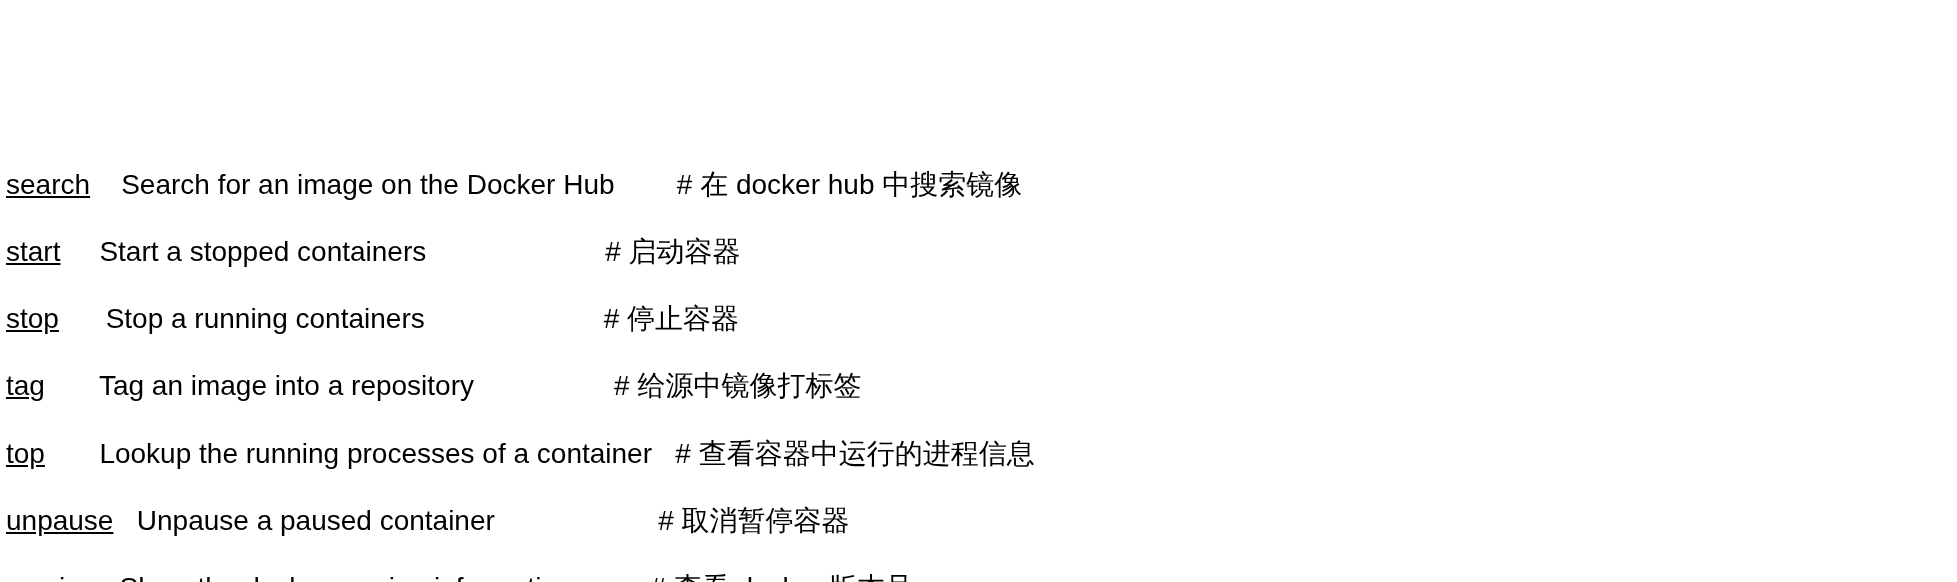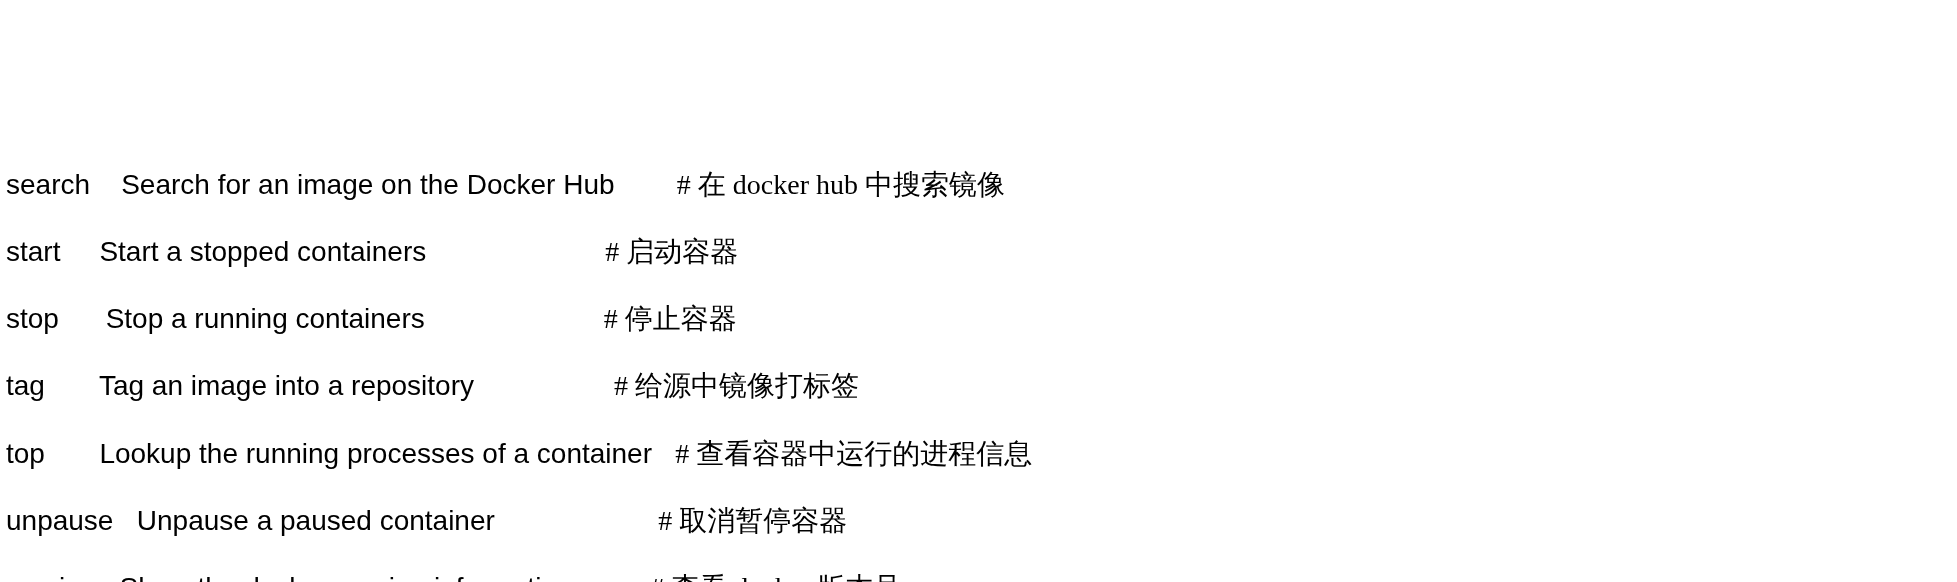--- a/index.html
+++ b/index.html
@@ -14,27 +14,28 @@
       background: #fff;
       padding: 8px 0 0 6px;
       line-height: 1.4;
       white-space: pre;
     }
     .row {
       margin-bottom: 28px;
     }
     .cmd {
       display: inline;
+      text-decoration: underline;
     }
     .desc {
       display: inline;
     }
     .comment {
       display: inline;
-      font-family: Liberation Serif, serif;
+      font-family: Liberation Sans, sans-serif;
     }
   </style>
 </head>
 <body>
 
 
 
 <div id="list"><div class="row"><span class="cmd">search</span><span>    </span><span class="desc">Search for an image on the Docker Hub</span><span>        </span><span class="comment"># 在 docker hub 中搜索镜像</span></div><div class="row"><span class="cmd">start</span><span>     </span><span class="desc">Start a stopped containers</span><span>                       </span><span class="comment"># 启动容器</span></div><div class="row"><span class="cmd">stop</span><span>      </span><span class="desc">Stop a running containers</span><span>                       </span><span class="comment"># 停止容器</span></div><div class="row"><span class="cmd">tag</span><span>       </span><span class="desc">Tag an image into a repository</span><span>                  </span><span class="comment"># 给源中镜像打标签</span></div><div class="row"><span class="cmd">top</span><span>       </span><span class="desc">Lookup the running processes of a container</span><span>   </span><span class="comment"># 查看容器中运行的进程信息</span></div><div class="row"><span class="cmd">unpause</span><span>   </span><span class="desc">Unpause a paused container</span><span>                     </span><span class="comment"># 取消暂停容器</span></div><div class="row"><span class="cmd">version</span><span>   </span><span class="desc">Show the docker version information</span><span>          </span><span class="comment"># 查看 docker 版本号</span></div></div>
 
 

